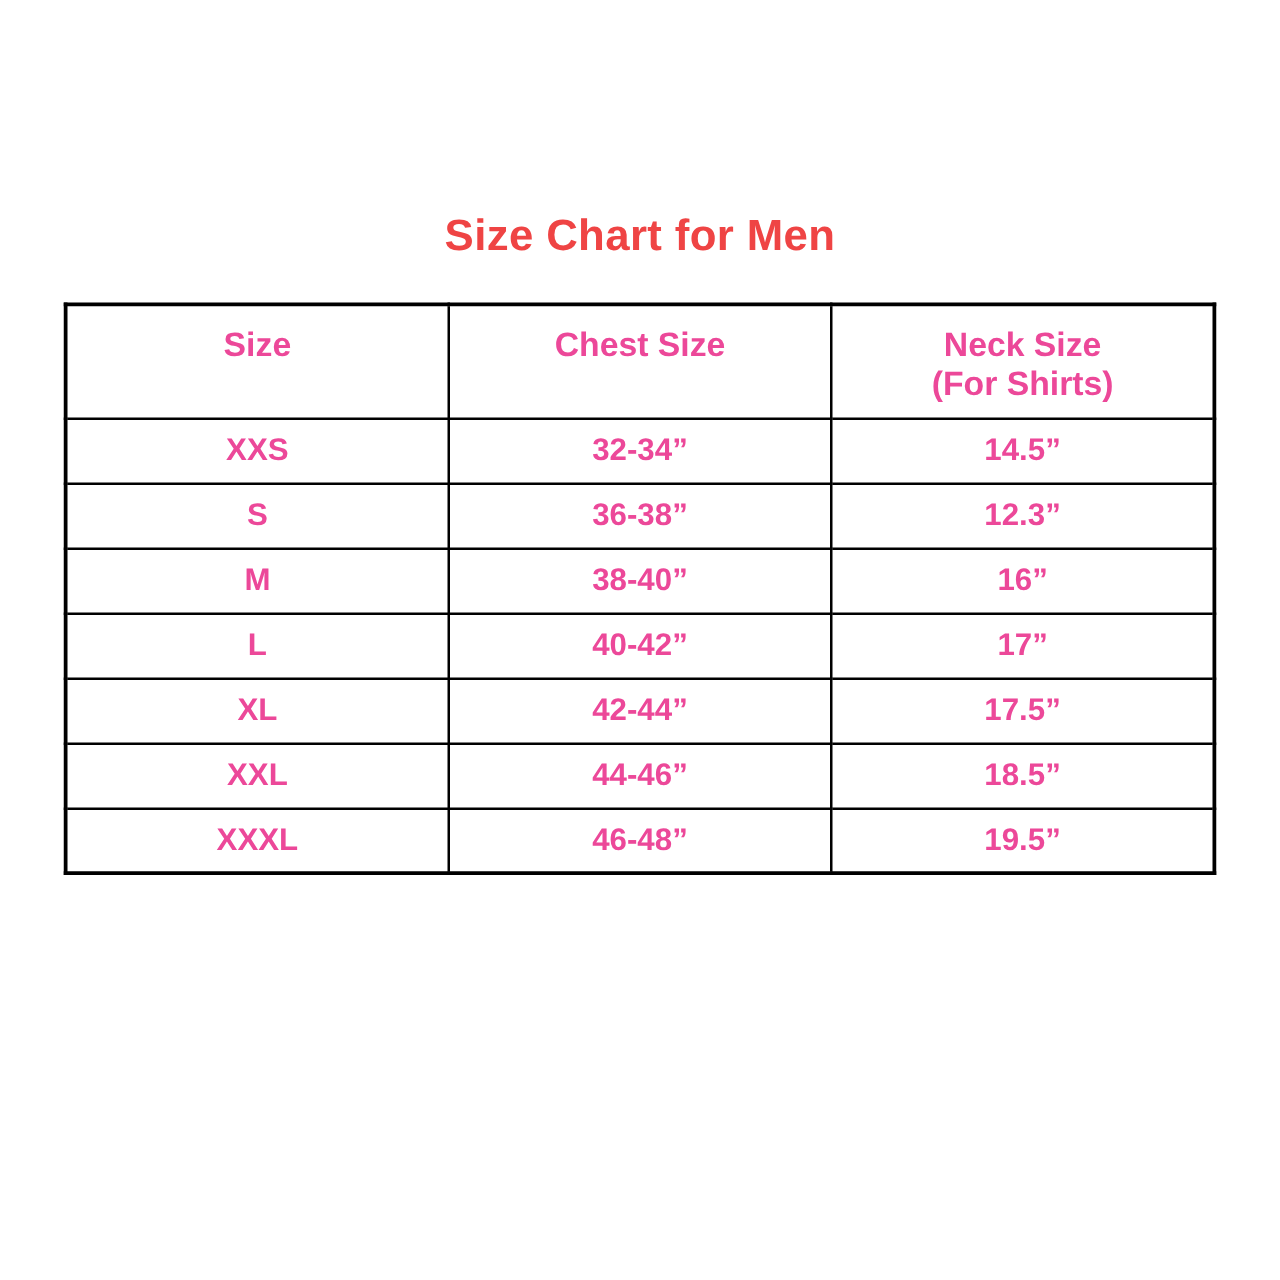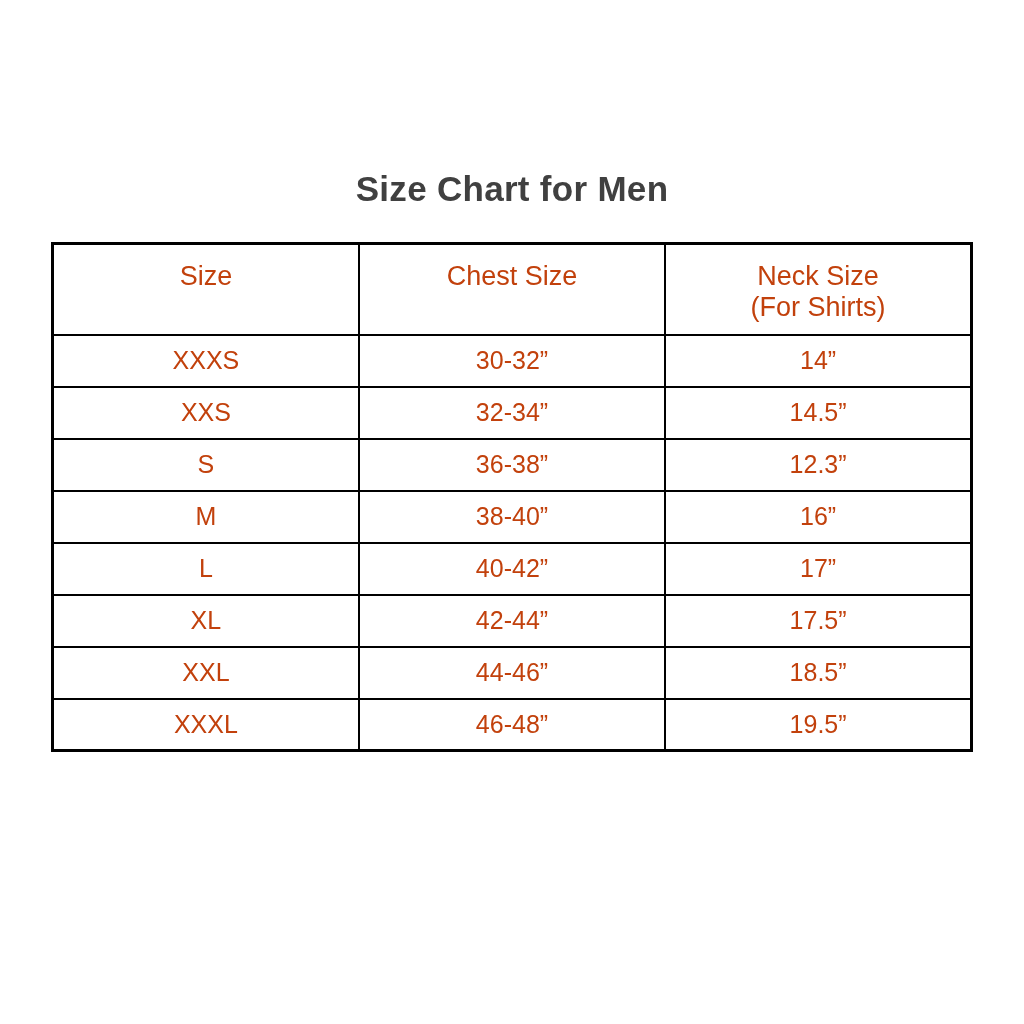--- a/index.html
+++ b/index.html
@@ -13,37 +13,37 @@
   }
   .page-title {
     position: absolute;
     top: 169px;
     left: 0;
     width: 1024px;
     text-align: center;
     font-size: 35px;
     font-weight: bold;
     letter-spacing: 0.3px;
-    color: #404040;
+    color: #ef4444;
   }
   table.size-table {
     position: absolute;
     left: 51px;
     top: 242px;
     width: 922px;
     border-collapse: collapse;
     table-layout: fixed;
     border: 3px solid #000000;
   }
   .size-table th,
   .size-table td {
     border: 2px solid #000000;
     text-align: center;
-    font-weight: normal;
-    color: #c2410c;
+    font-weight: bold;
+    color: #ec4899;
     background: #ffffff;
   }
   .size-table thead tr { height: 91px; }
   .size-table th {
     font-size: 27px;
     line-height: 31px;
     vertical-align: top;
     padding-top: 16px;
   }
   .size-table tbody tr { height: 52px; }
@@ -67,25 +67,20 @@
       <th>
         <span class="header-line">Chest Size</span>
       </th>
       <th>
         <span class="header-line">Neck Size</span>
         <span class="header-line">(For Shirts)</span>
       </th>
     </tr>
   </thead>
   <tbody>
-    <tr>
-      <td>XXXS</td>
-      <td>30-32”</td>
-      <td>14”</td>
-    </tr>
     <tr>
       <td>XXS</td>
       <td>32-34”</td>
       <td>14.5”</td>
     </tr>
     <tr>
       <td>S</td>
       <td>36-38”</td>
       <td>12.3”</td>
     </tr>

